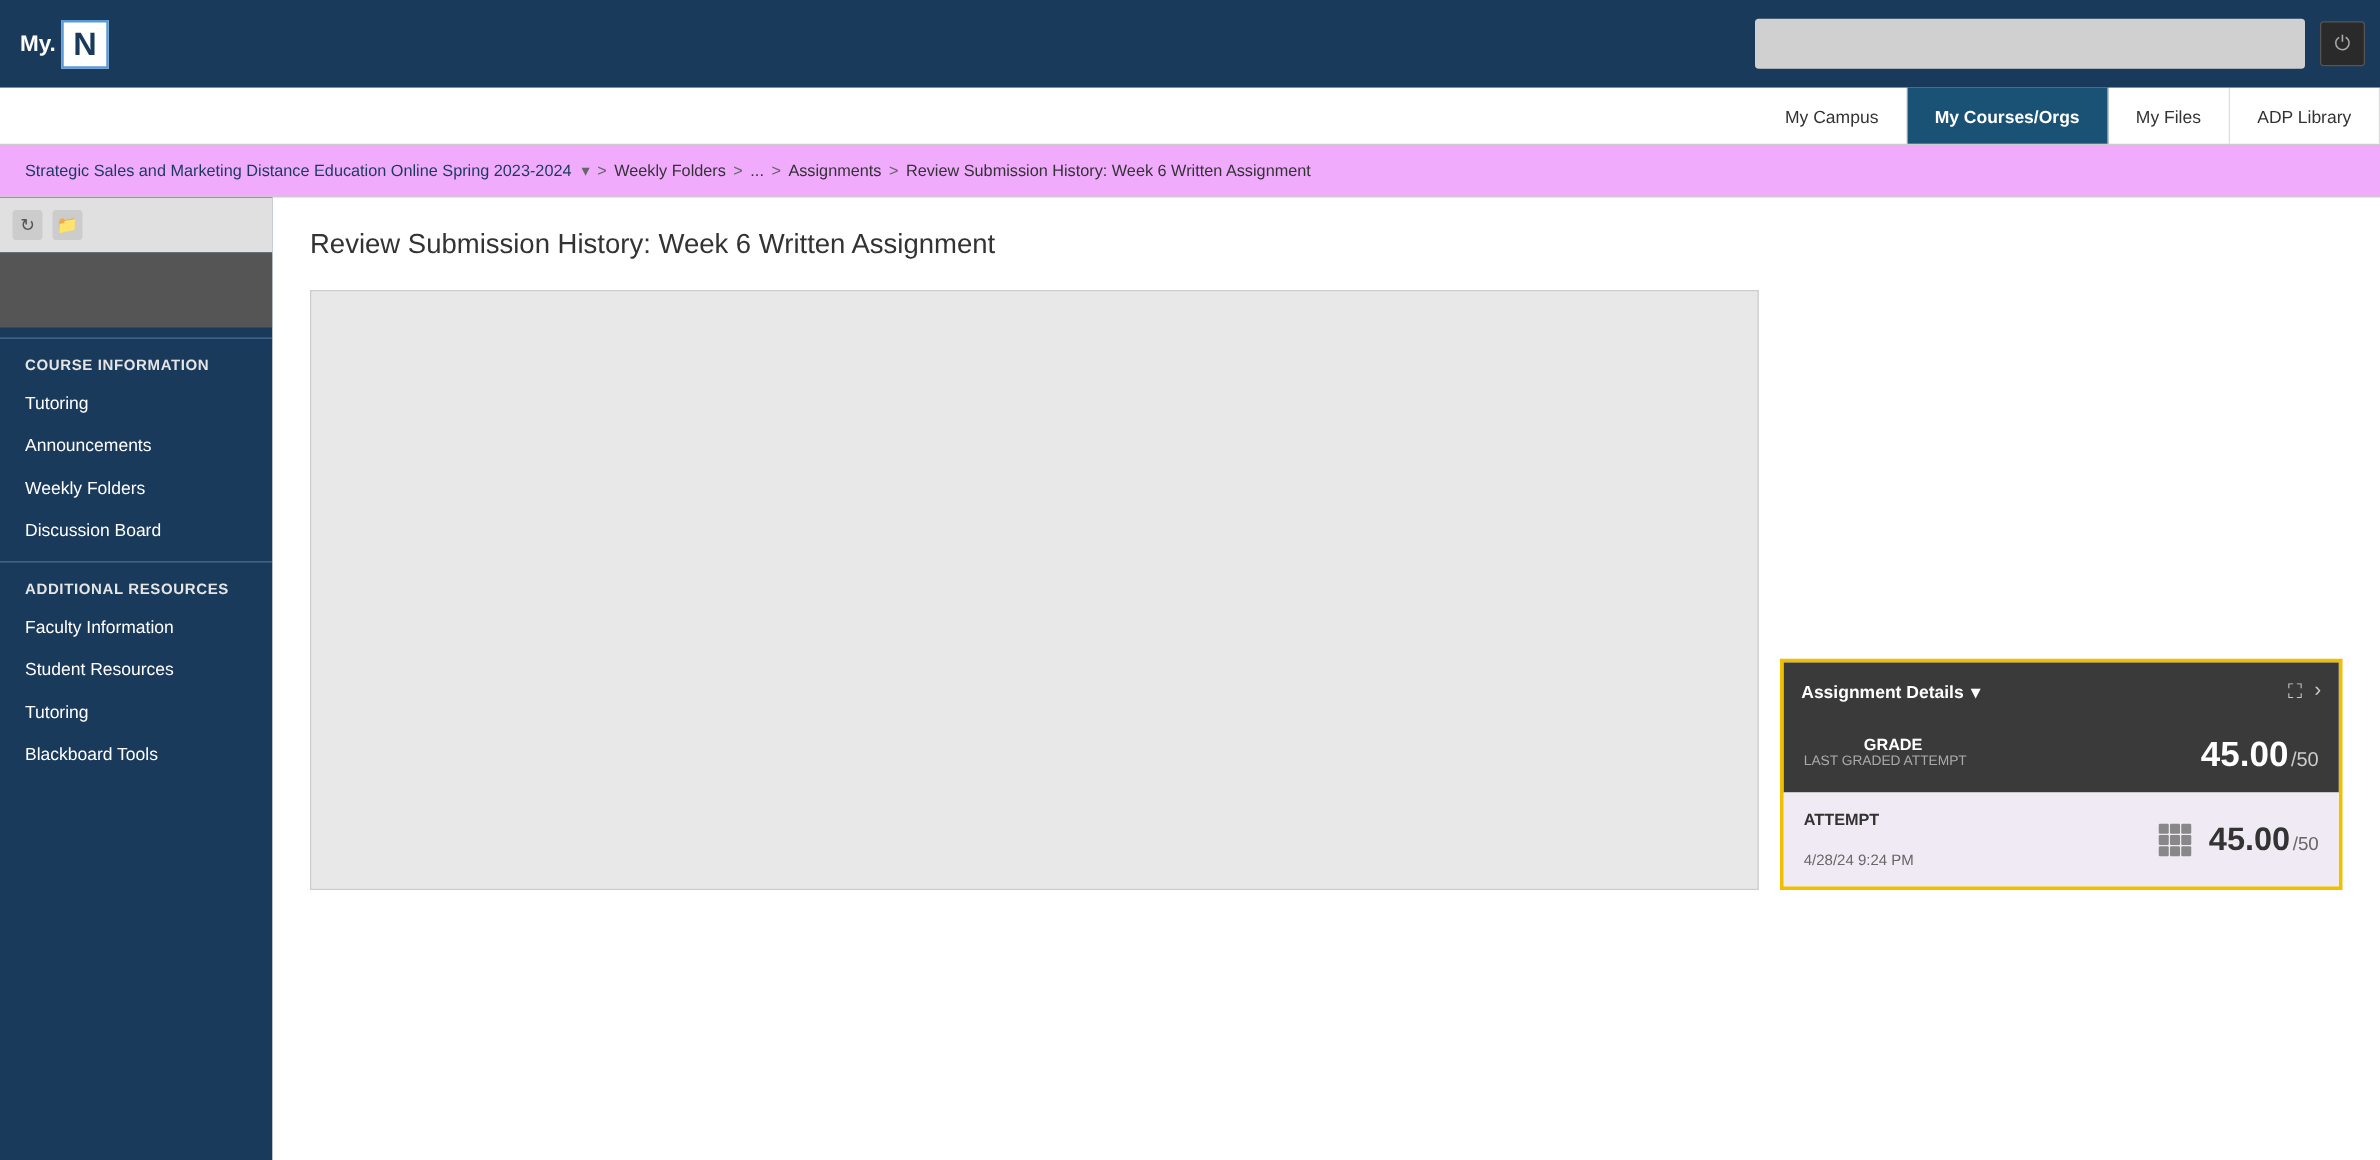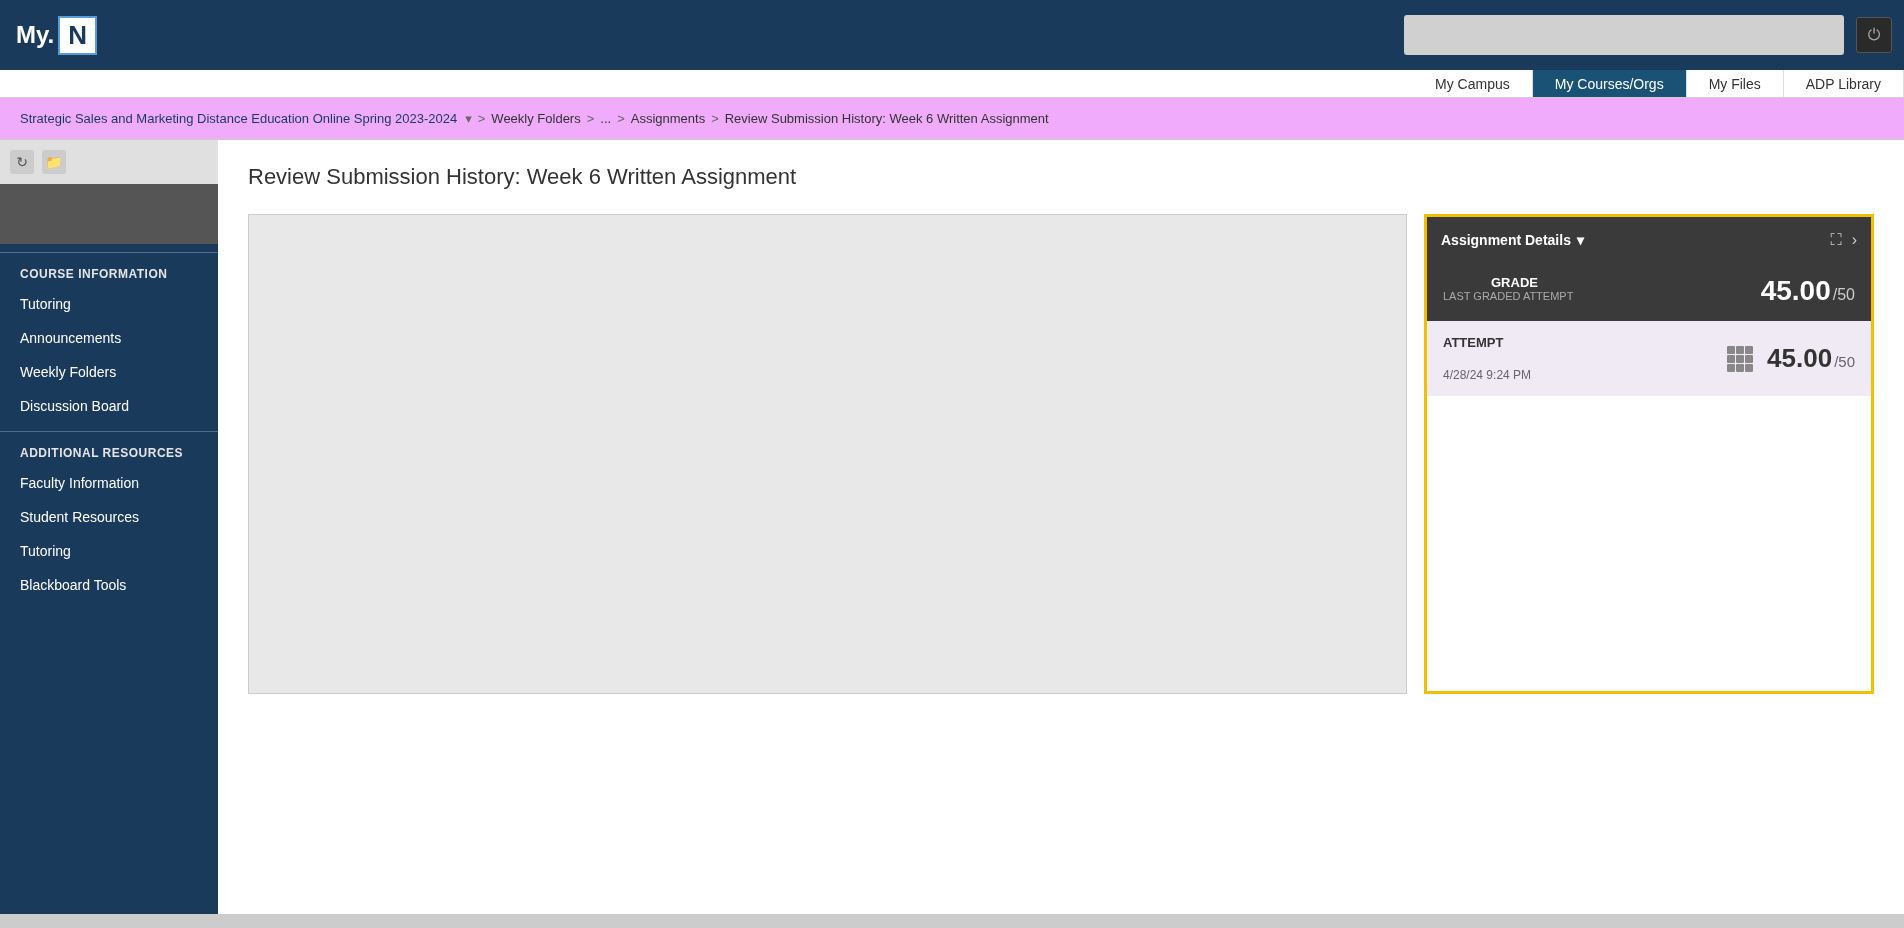--- a/index.html
+++ b/index.html
@@ -14,21 +14,21 @@
       padding: 0 16px;
       position: relative;
     }
     .logo-area {
       display: flex;
       align-items: center;
       gap: 4px;
     }
     .logo-my {
       color: white;
-      font-size: 24px;
+      font-size: 18px;
       font-weight: bold;
     }
     .logo-n-box {
       background: white;
       color: #1a3a5c;
       font-size: 26px;
       font-weight: bold;
       padding: 2px 8px;
       border: 2px solid #5b9bd5;
     }
@@ -60,38 +60,38 @@
       cursor: pointer;
     }
 
     
     .nav-tabs-row {
       background: white;
       display: flex;
       justify-content: flex-end;
       align-items: center;
       border-bottom: 1px solid #ccc;
-      height: 28px;
+      height: 46px;
       padding-right: 0;
     }
     .nav-tab {
       padding: 0 22px;
       height: 100%;
       display: flex;
       align-items: center;
       font-size: 14px;
       cursor: pointer;
       border-right: 1px solid #ddd;
       color: #333;
       text-decoration: none;
     }
     .nav-tab.active {
       background: #1a5276;
       color: white;
-      font-weight: normal;
+      font-weight: bold;
     }
 
     
     .breadcrumb-bar {
       background: #f0abfc;
       height: 42px;
       display: flex;
       align-items: center;
       padding: 0 20px;
       font-size: 13px;
@@ -183,20 +183,21 @@
       font-weight: normal;
       color: #333;
       margin-bottom: 24px;
     }
 
     
     .doc-preview-container {
       position: relative;
       display: flex;
       gap: 17px;
+      align-items: flex-end;
     }
     .doc-preview {
       background: #e8e8e8;
       flex: 1;
       min-height: 480px;
       border: 1px solid #ccc;
     }
 
     
     .assignment-details-panel {

